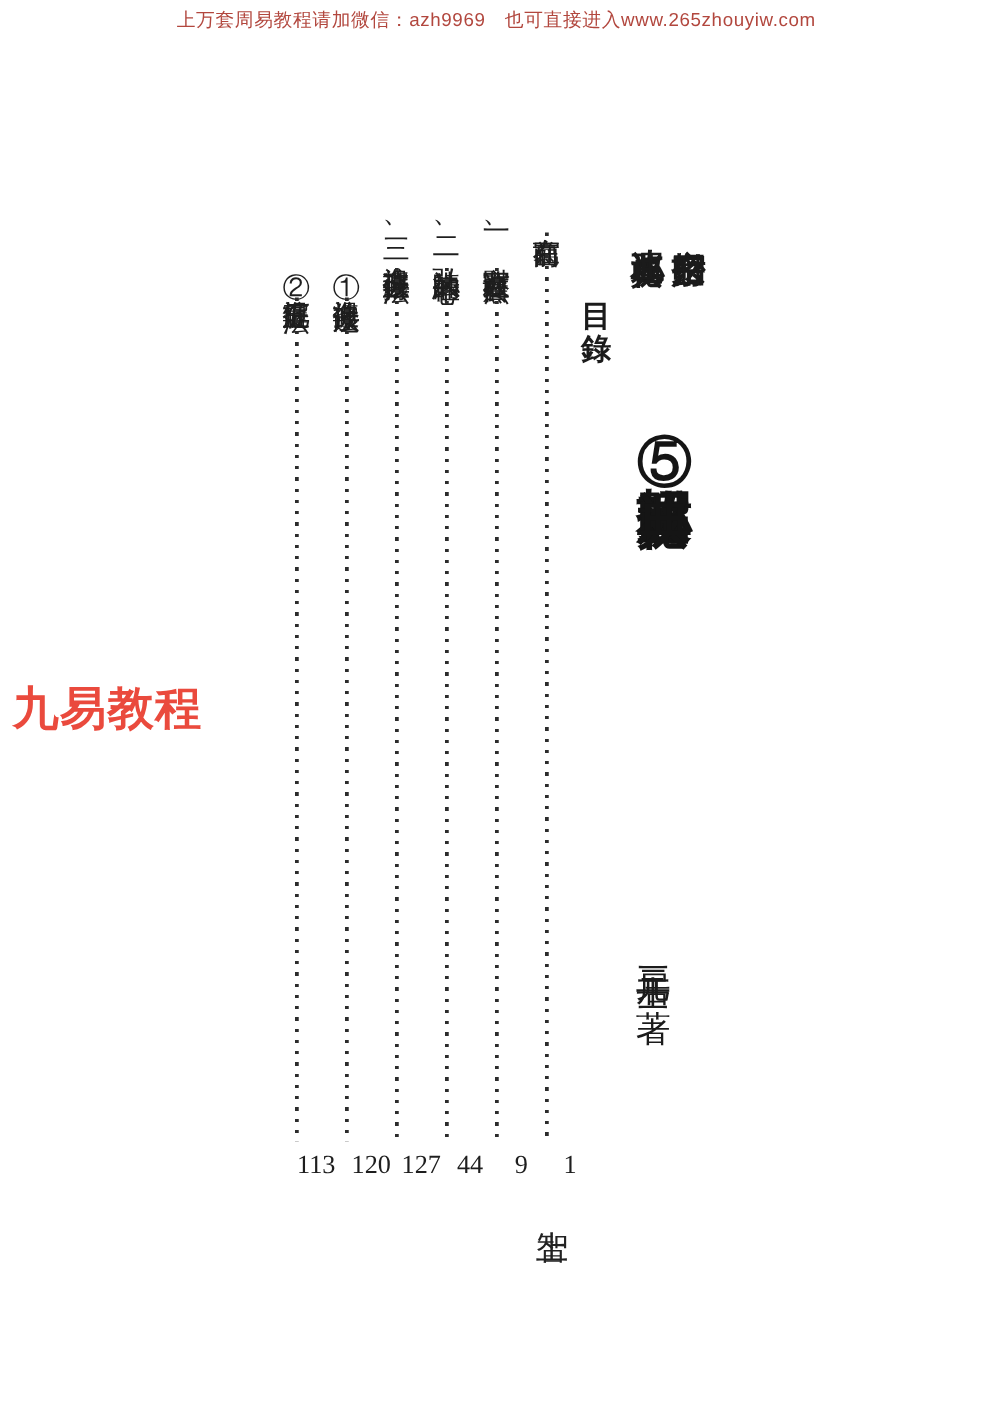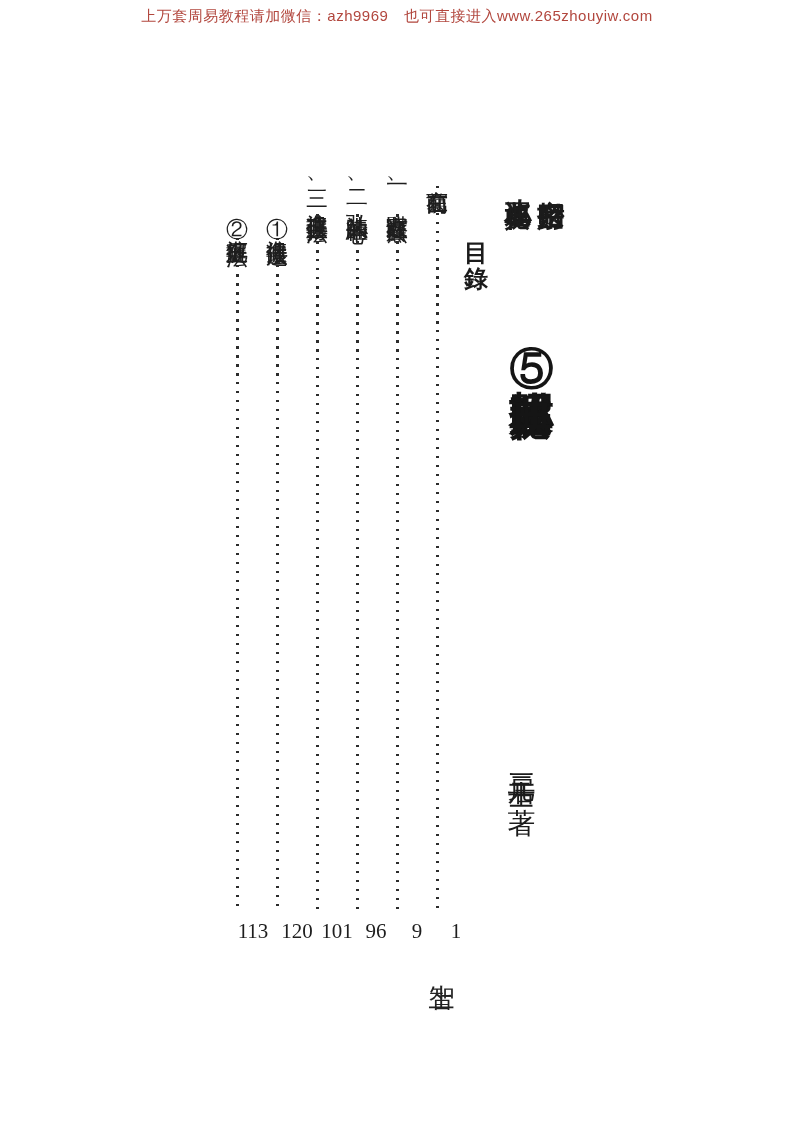--- a/index.html
+++ b/index.html
@@ -84,20 +84,21 @@
     font-size:21px; color:#1e1e1e; white-space:nowrap;margin-left:21px;
   }
 </style>
 </head>
 <body>
 
 <div class="page">
 
   <div class="promo-header">上万套周易教程请加微信：azh9969　也可直接进入www.265zhouyiw.com</div>
 
+  <div class="watermark">九易教程</div>
 
   <div class="series-title">
     <div>密宗招財</div>
     <div>改運祕典</div>
   </div>
 
   <div class="big-title"><span>⑤</span><span>招財改運祕典</span></div>
 
   <div class="author"><span>三元居士</span><span class="suffix-gap"></span><span class="author-suffix">著</span></div>
 
@@ -125,18 +126,18 @@
     <span class="toc-text">①準提修法改運</span>
     <div class="leader"></div>
   </div>
   <div class="toc-col indent" style="left:219px">
     <span class="toc-text">②準提解厄五法</span>
     <div class="leader"></div>
   </div>
 
   <span class="pagenum" style="left:435px">1</span>
   <span class="pagenum" style="left:396px">9</span>
-  <span class="pagenum" style="left:355px">96</span>
-  <span class="pagenum" style="left:316px">101</span>
+  <span class="pagenum" style="left:355px">44</span>
+  <span class="pagenum" style="left:316px">127</span>
   <span class="pagenum" style="left:276px">120</span>
   <span class="pagenum" style="left:232px">113</span>
 
 </div>
 
 </body></html>

